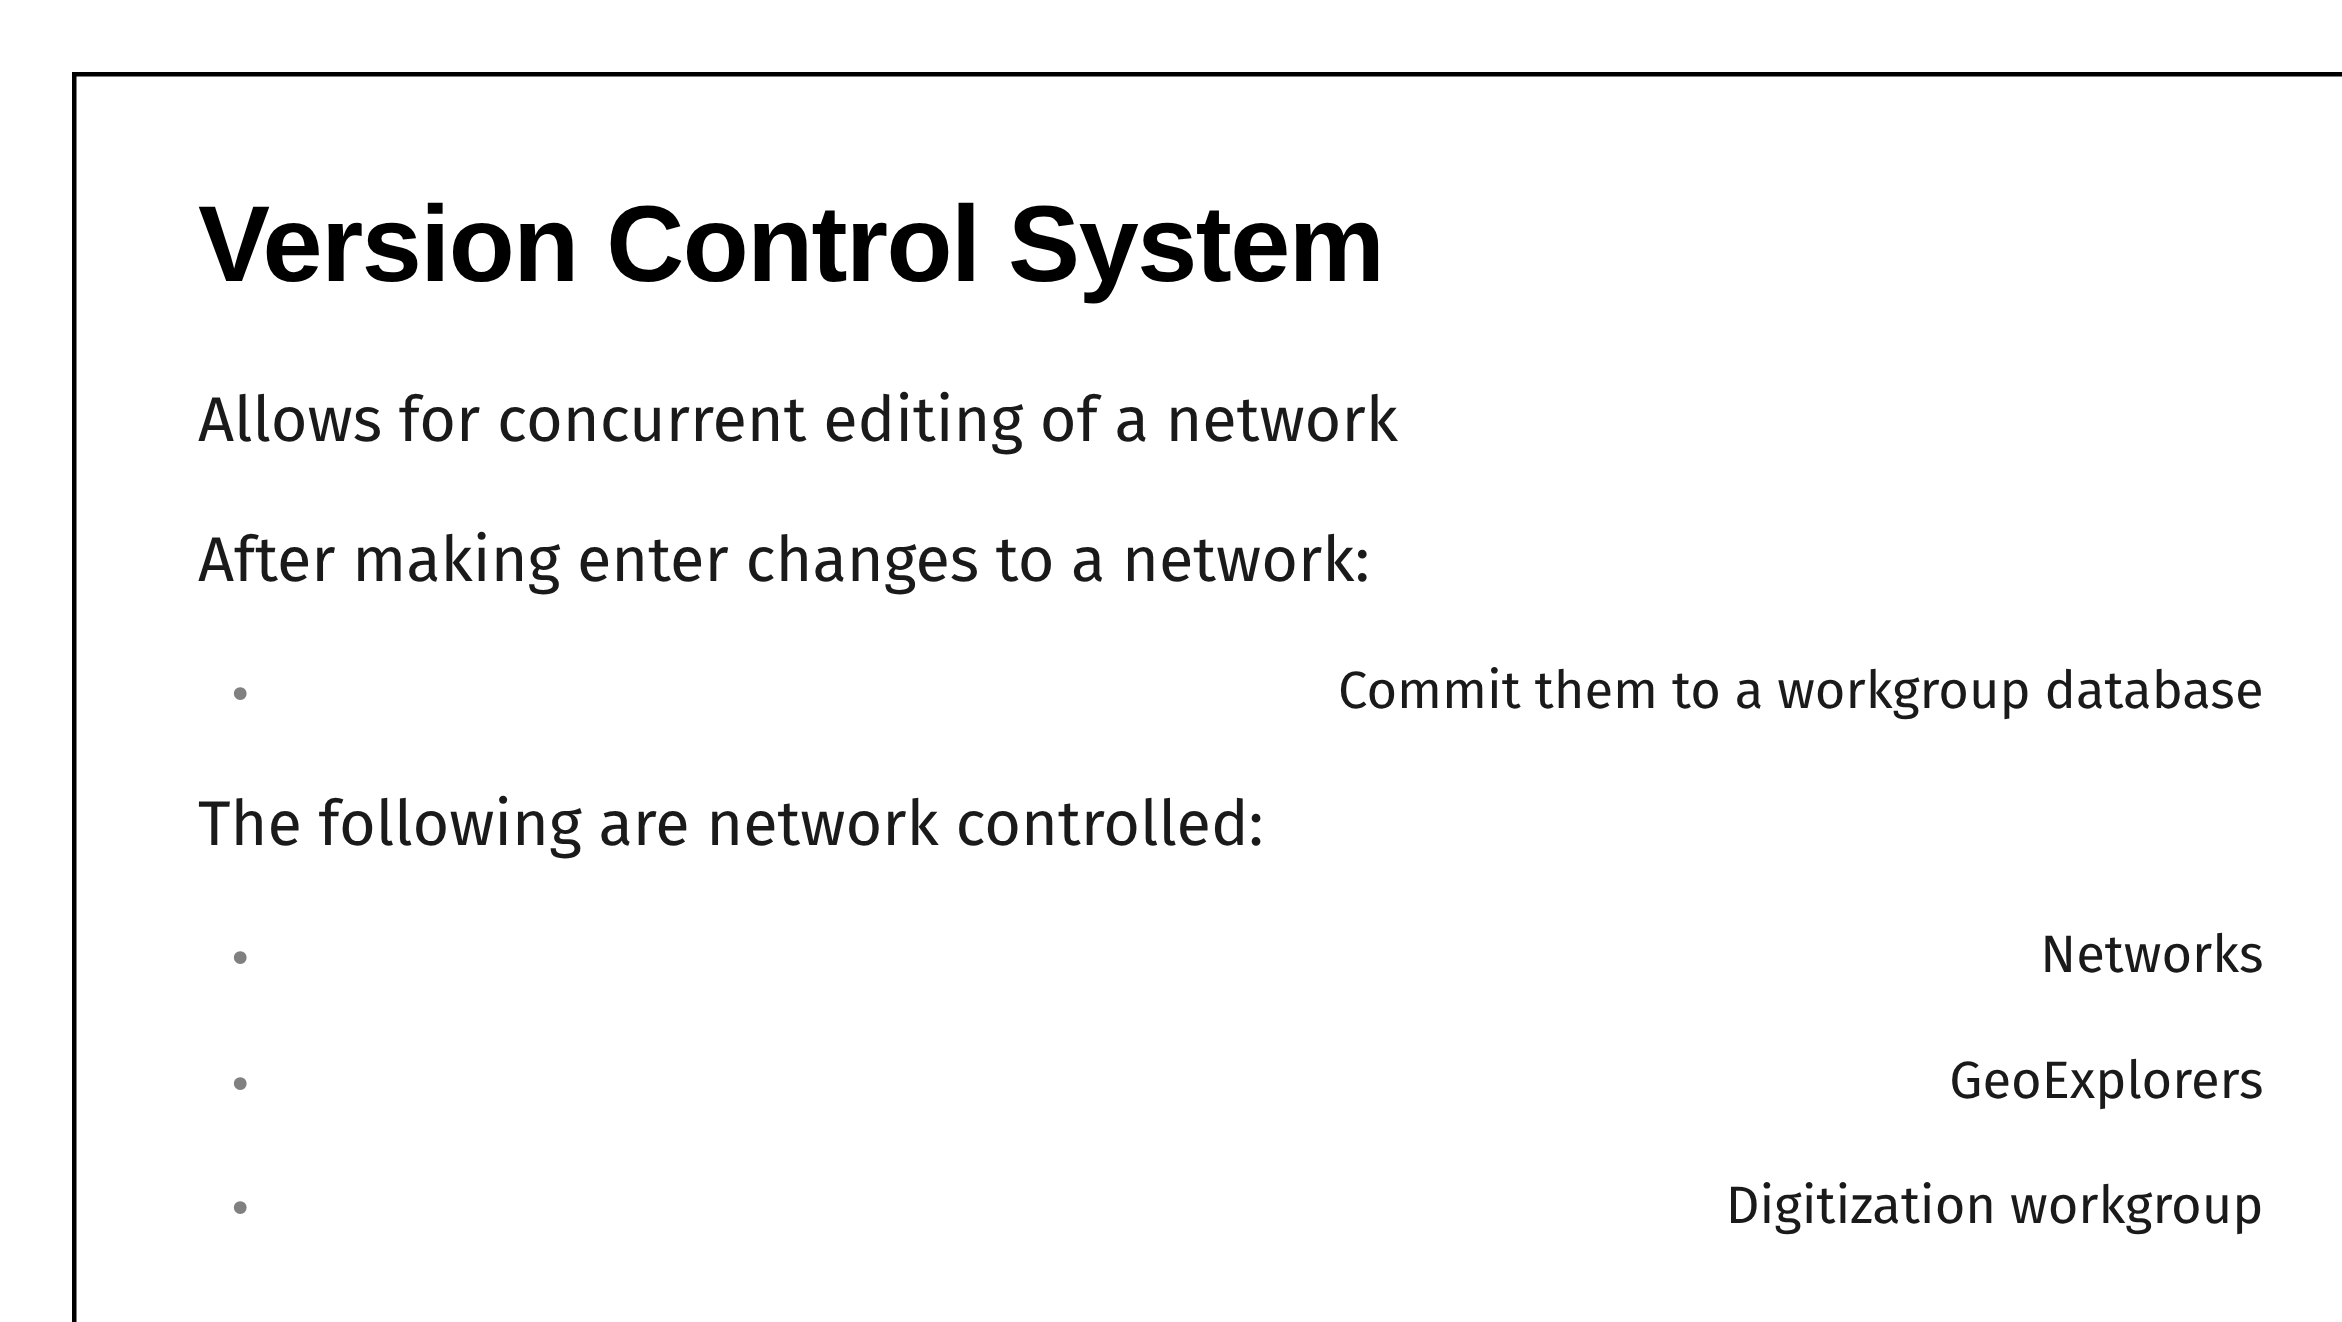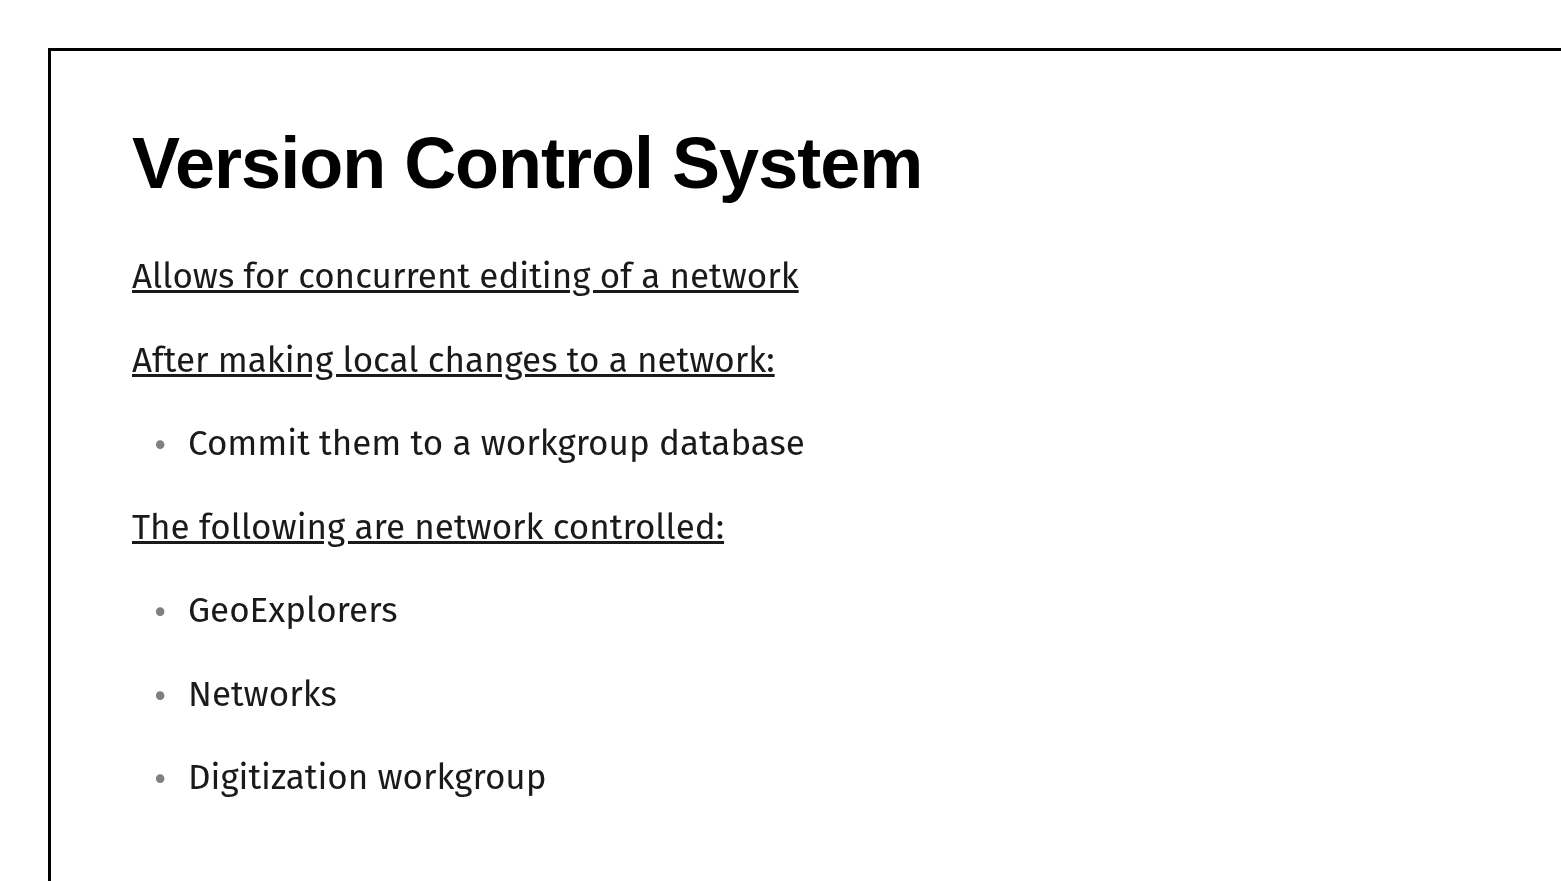--- a/index.html
+++ b/index.html
@@ -23,66 +23,66 @@
     .title {
       font-size: 72px;
       font-weight: 800;
       color: #000000;
       letter-spacing: -1px;
       margin-bottom: 50px;
       font-family: 'Arial Black', 'Arial Bold', Gadget, sans-serif;
       font-stretch: condensed;
     }
     .body-text {
-      font-size: 35px;
+      font-size: 42px;
       font-weight: 400;
       color: #1a1a1a;
       line-height: 1.3;
       margin-bottom: 38px;
-      text-decoration: underline;
     }
     ul {
       list-style: none;
       margin-bottom: 38px;
     }
     ul li {
       font-size: 35px;
       font-weight: 400;
       color: #1a1a1a;
       line-height: 1.3;
       position: relative;
       padding-left: 40px;
       margin-bottom: 38px;
+      text-align: right;
     }
     ul li:last-child {
       margin-bottom: 0;
     }
     ul li::before {
       content: "•";
       position: absolute;
       left: 6px;
       color: #808080;
       font-size: 38px;
     }
   </style>
 </head>
 <body>
 
 <div class="slide">
   <h1 class="title">Version Control System</h1>
 
   <p class="body-text">Allows for concurrent editing of a network</p>
 
-  <p class="body-text">After making local changes to a network:</p>
+  <p class="body-text">After making enter changes to a network:</p>
 
   <ul>
     <li>Commit them to a workgroup database</li>
   </ul>
 
   <p class="body-text">The following are network controlled:</p>
 
   <ul>
+    <li>Networks</li>
     <li>GeoExplorers</li>
-    <li>Networks</li>
     <li>Digitization workgroup</li>
   </ul>
 
 </div>
 
 </body></html>

